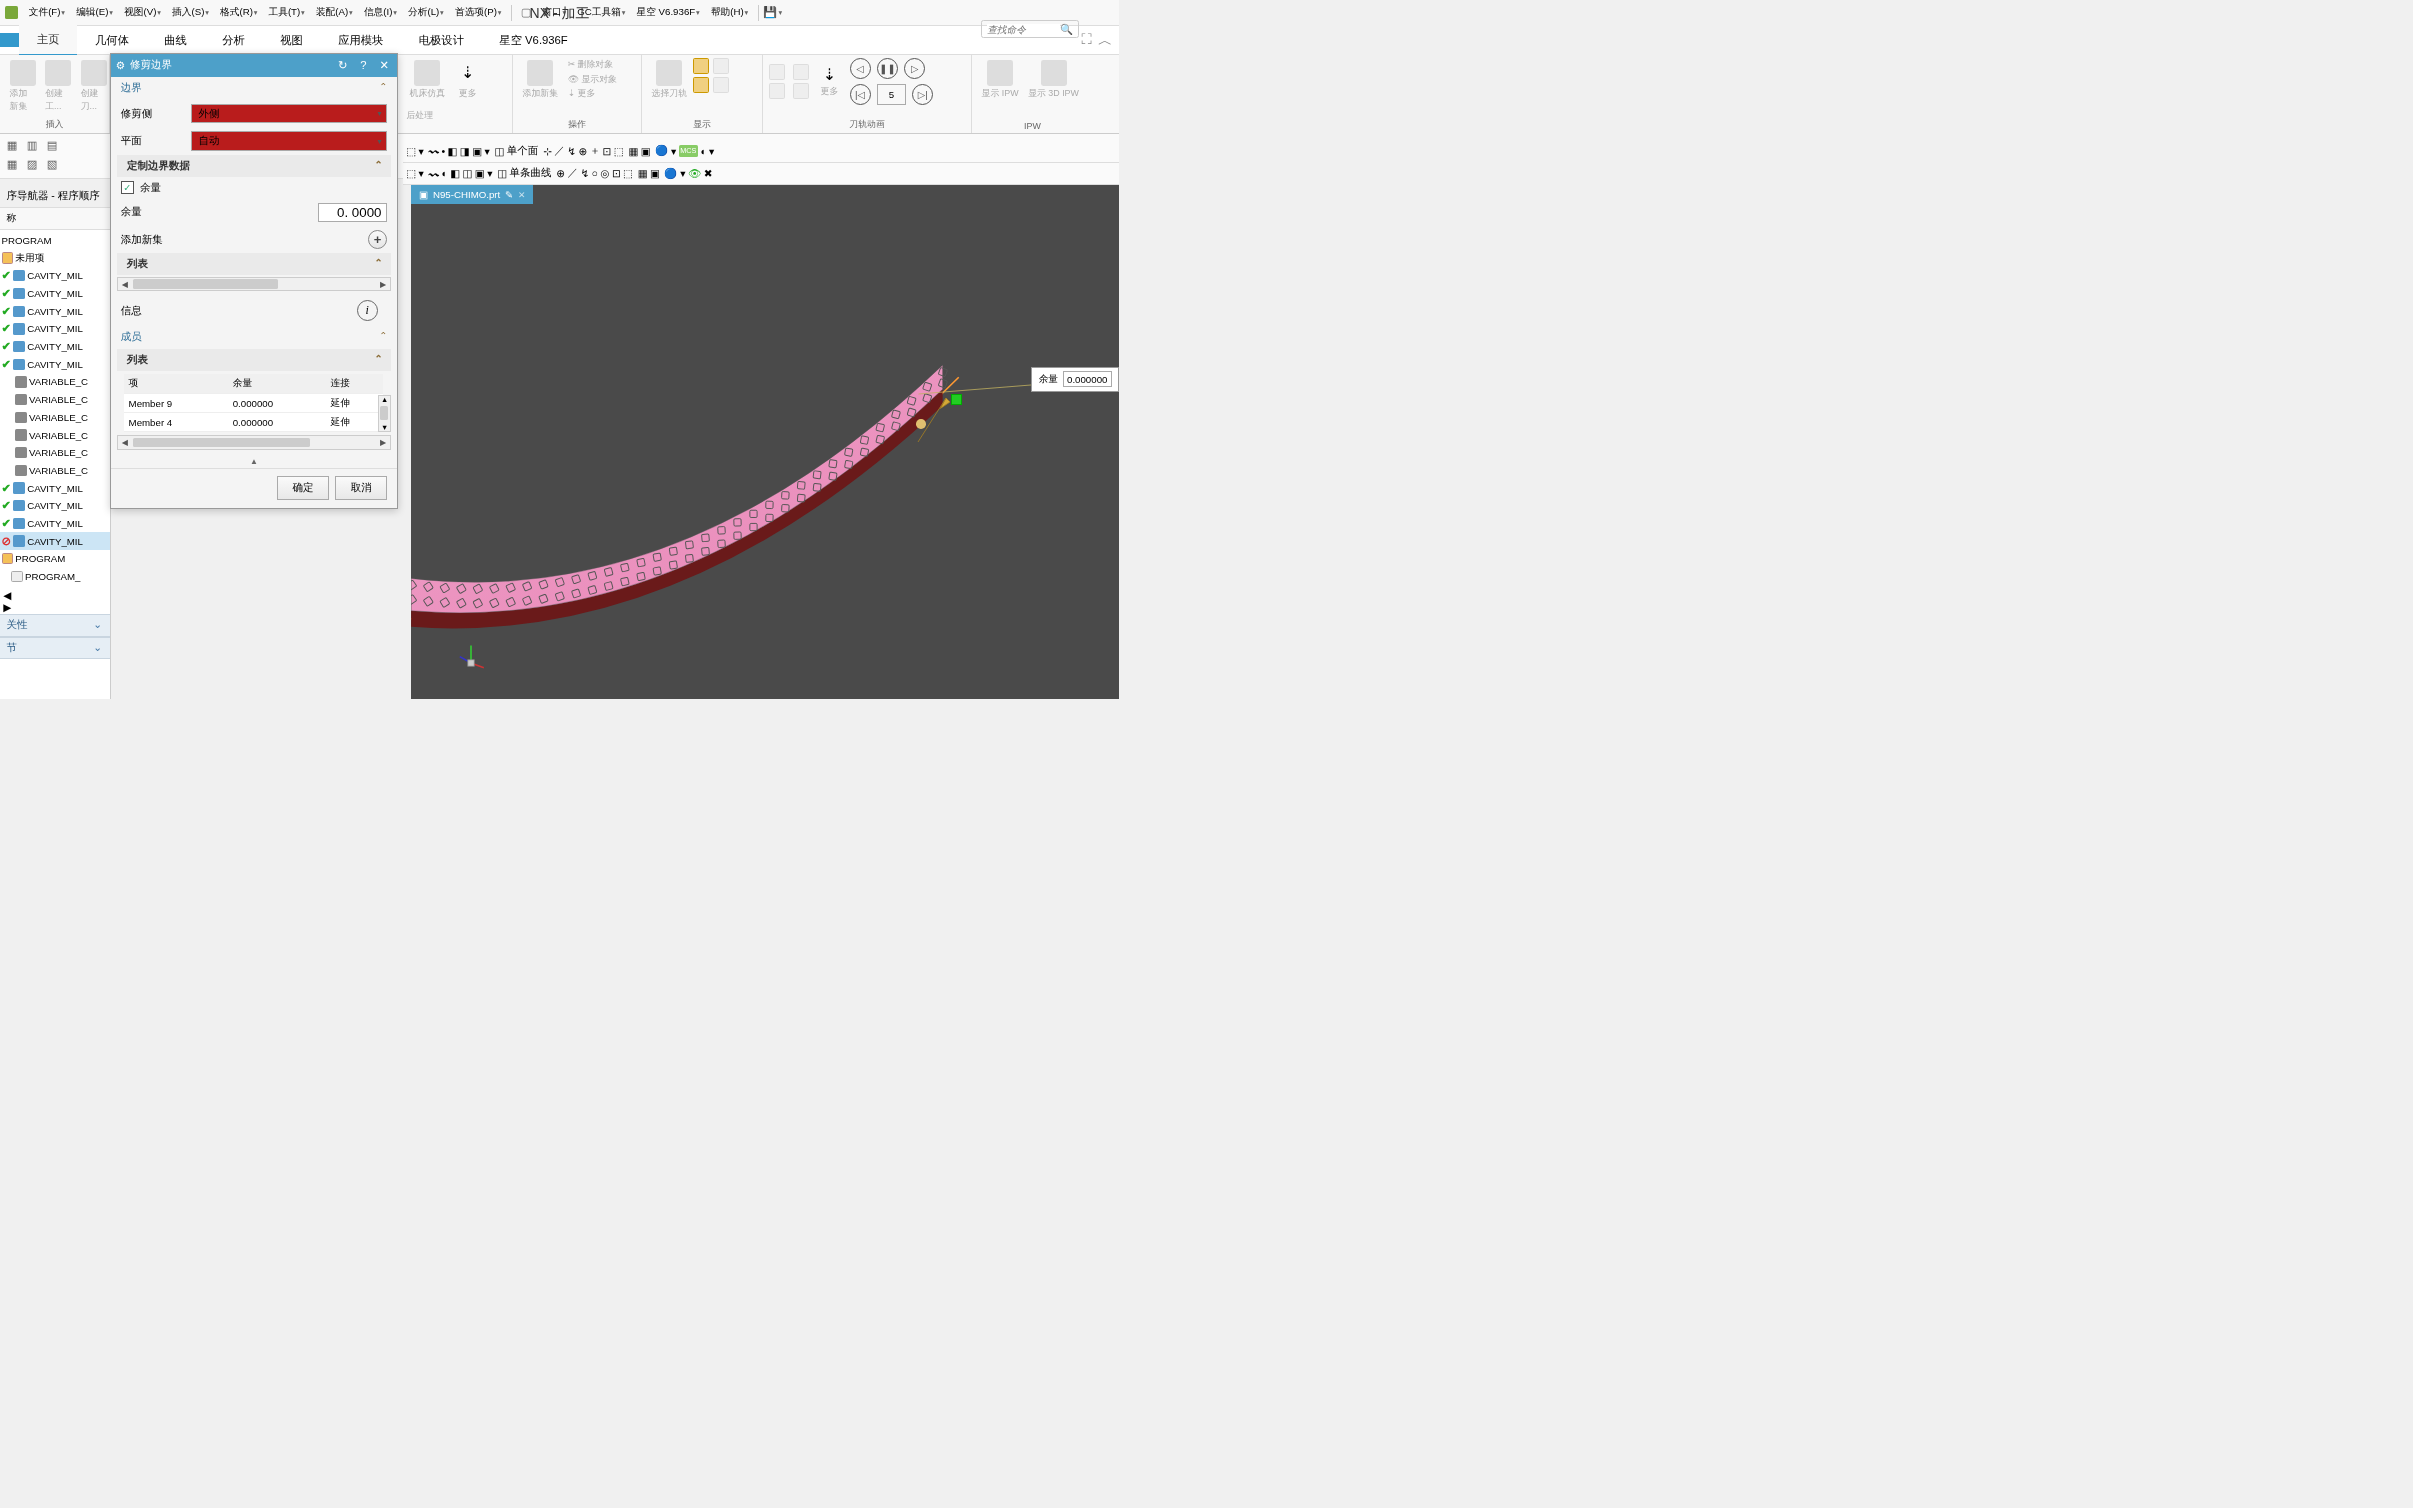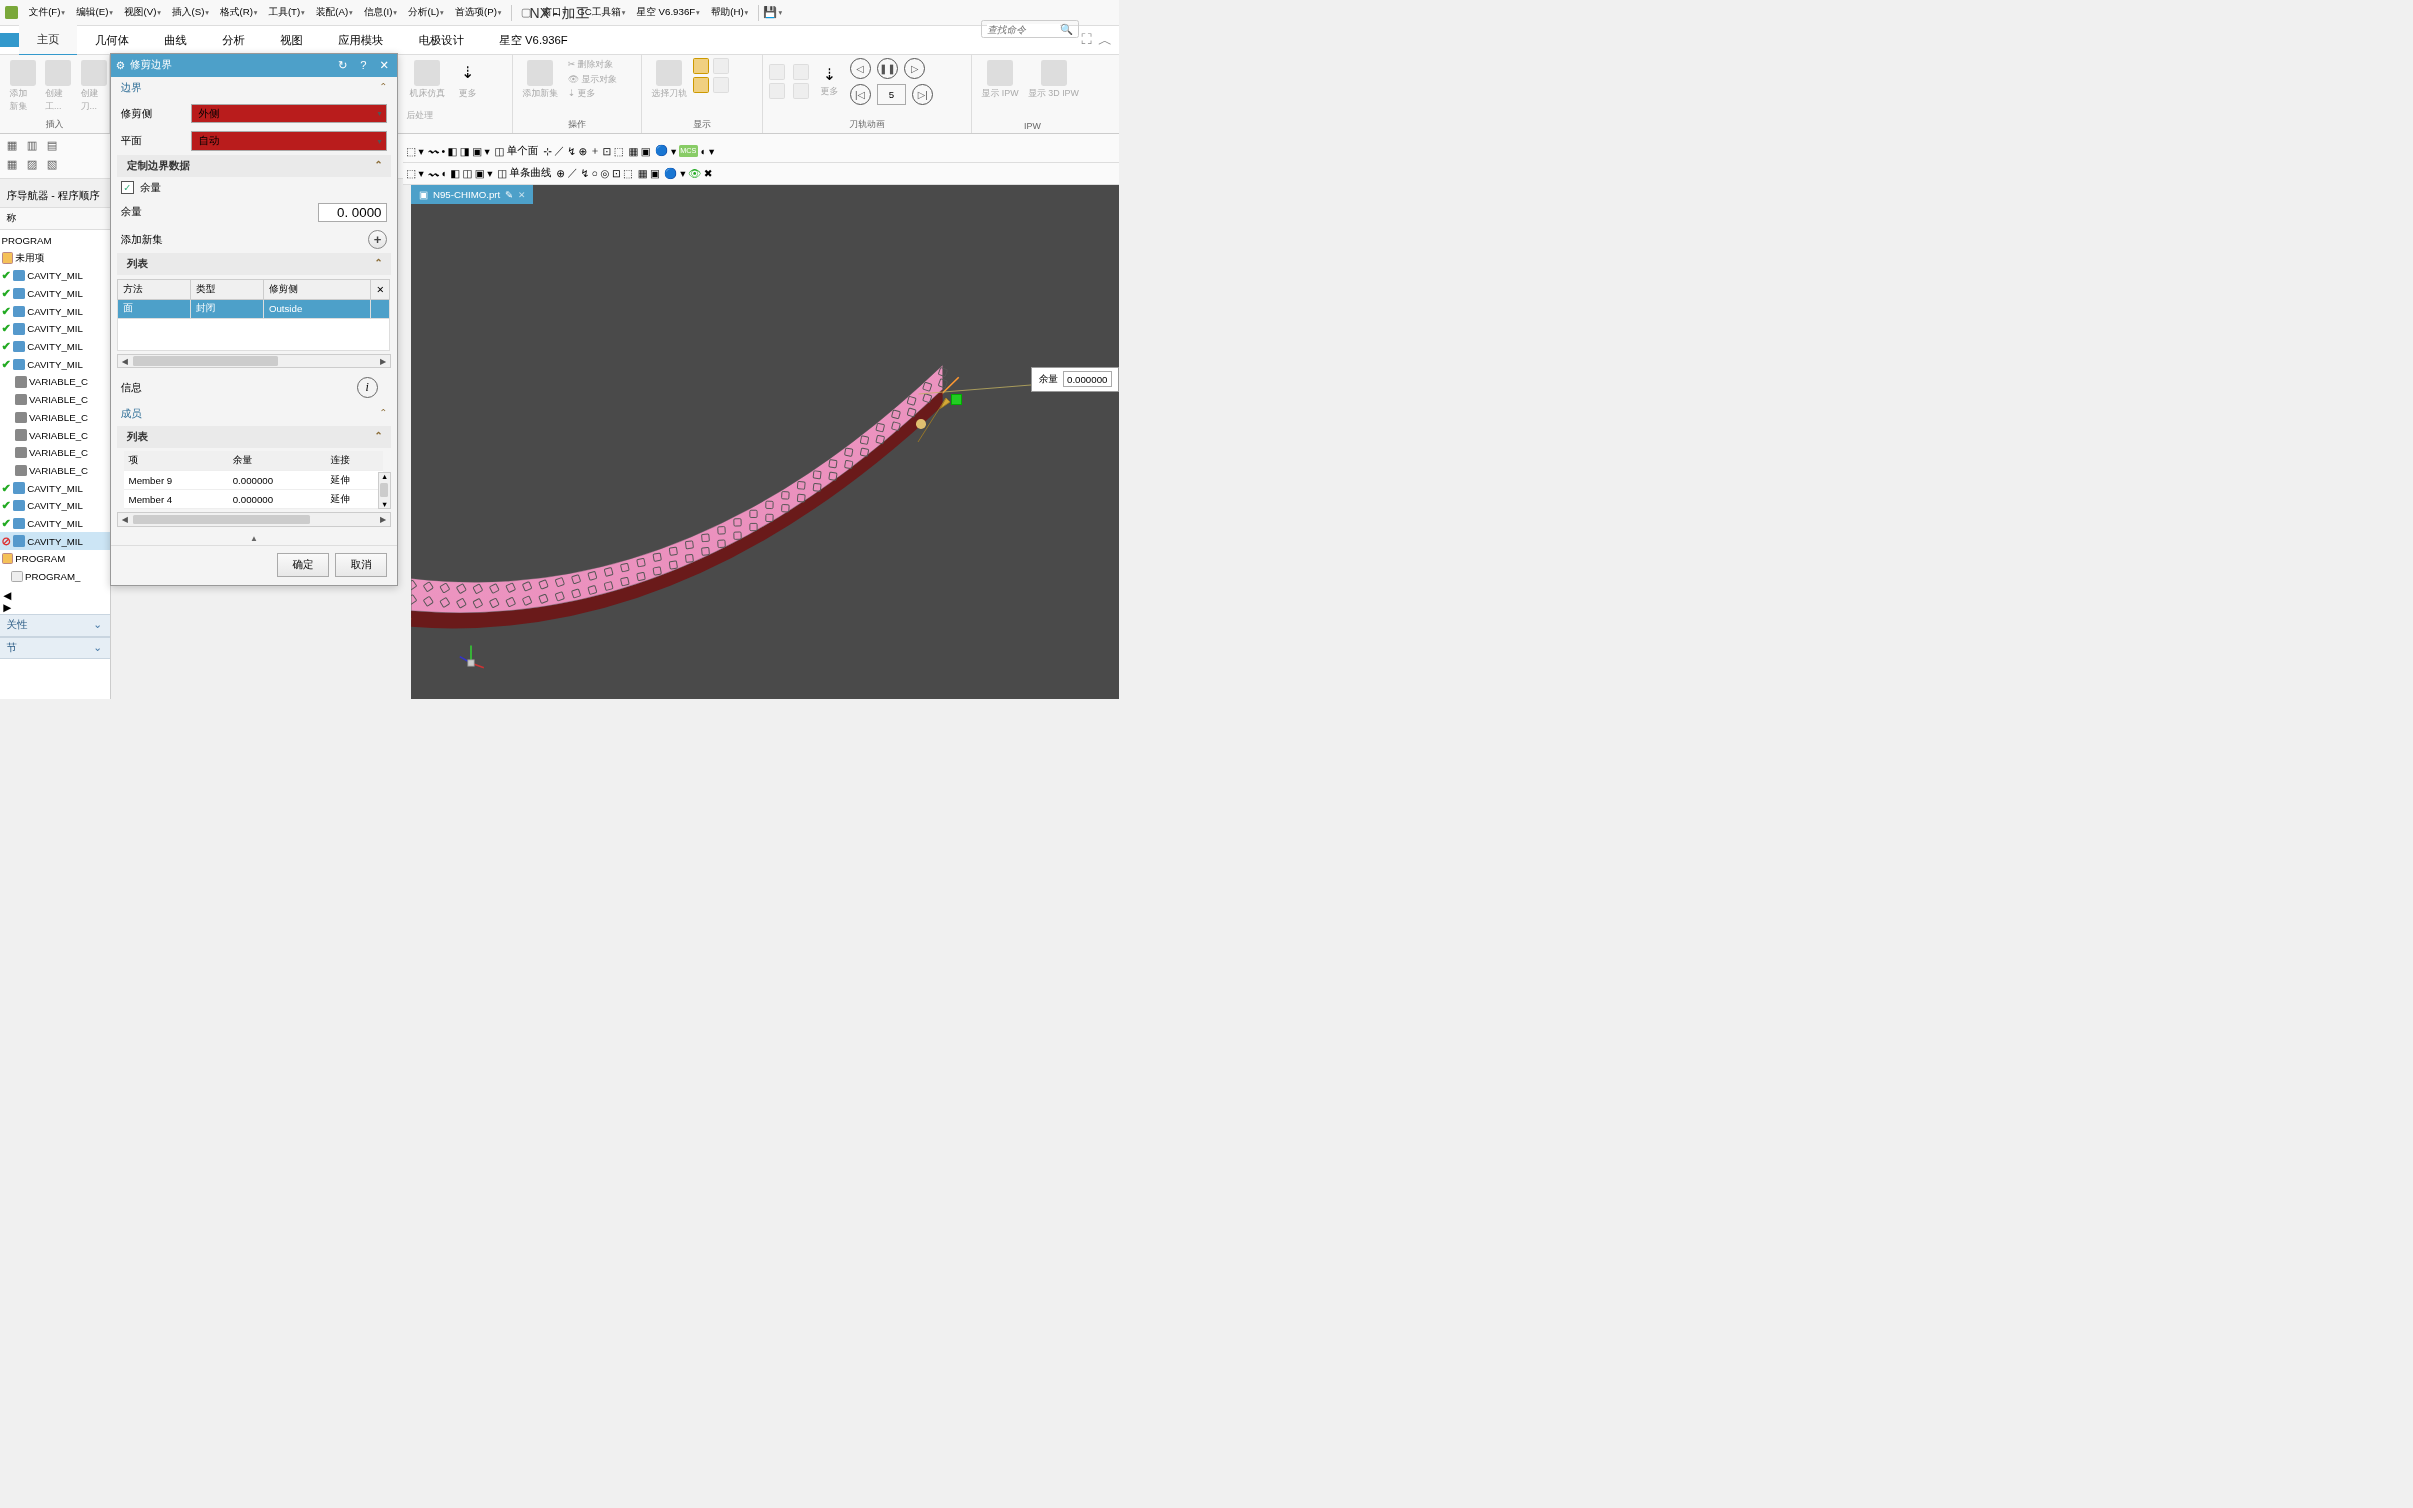--- a/index.html
+++ b/index.html
@@ -483,39 +483,20 @@
     <span style="flex:1"></span>
     <input type="text" style="width: 69px;" value="0. 0000">
   </div>
 
   <div class="row" style="justify-content:space-between">
     <span>添加新集</span>
     <span class="add-btn">+</span>
   </div>
 
   <div class="sec-sub"><span>列表</span><span class="car">⌃</span></div>
-  <table>
-    <tbody>
-        <tr>
-      <th>方法</th>
-      <th>类型</th>
-      <th>修剪侧</th>
-      <th class="del-col">✕</th>
-    </tr>
-    <tr class="sel">
-      <td>面</td>
-      <td>封闭</td>
-      <td>Outside</td>
-      <td></td>
-    </tr>
-    <tr>
-          <td colspan="4" style="height:32px"></td>
-        </tr>
-  </tbody>
-    </table>
   <div class="hscroll">
       <span class="ar">◀</span>
       <div class="thumb"></div>
       <span class="ar" style="margin-left:auto">▶</span>
     </div>
 
   <div class="row" style="justify-content:space-between">
     <span>信息</span>
     <span class="info-btn">i</span>
   </div>

